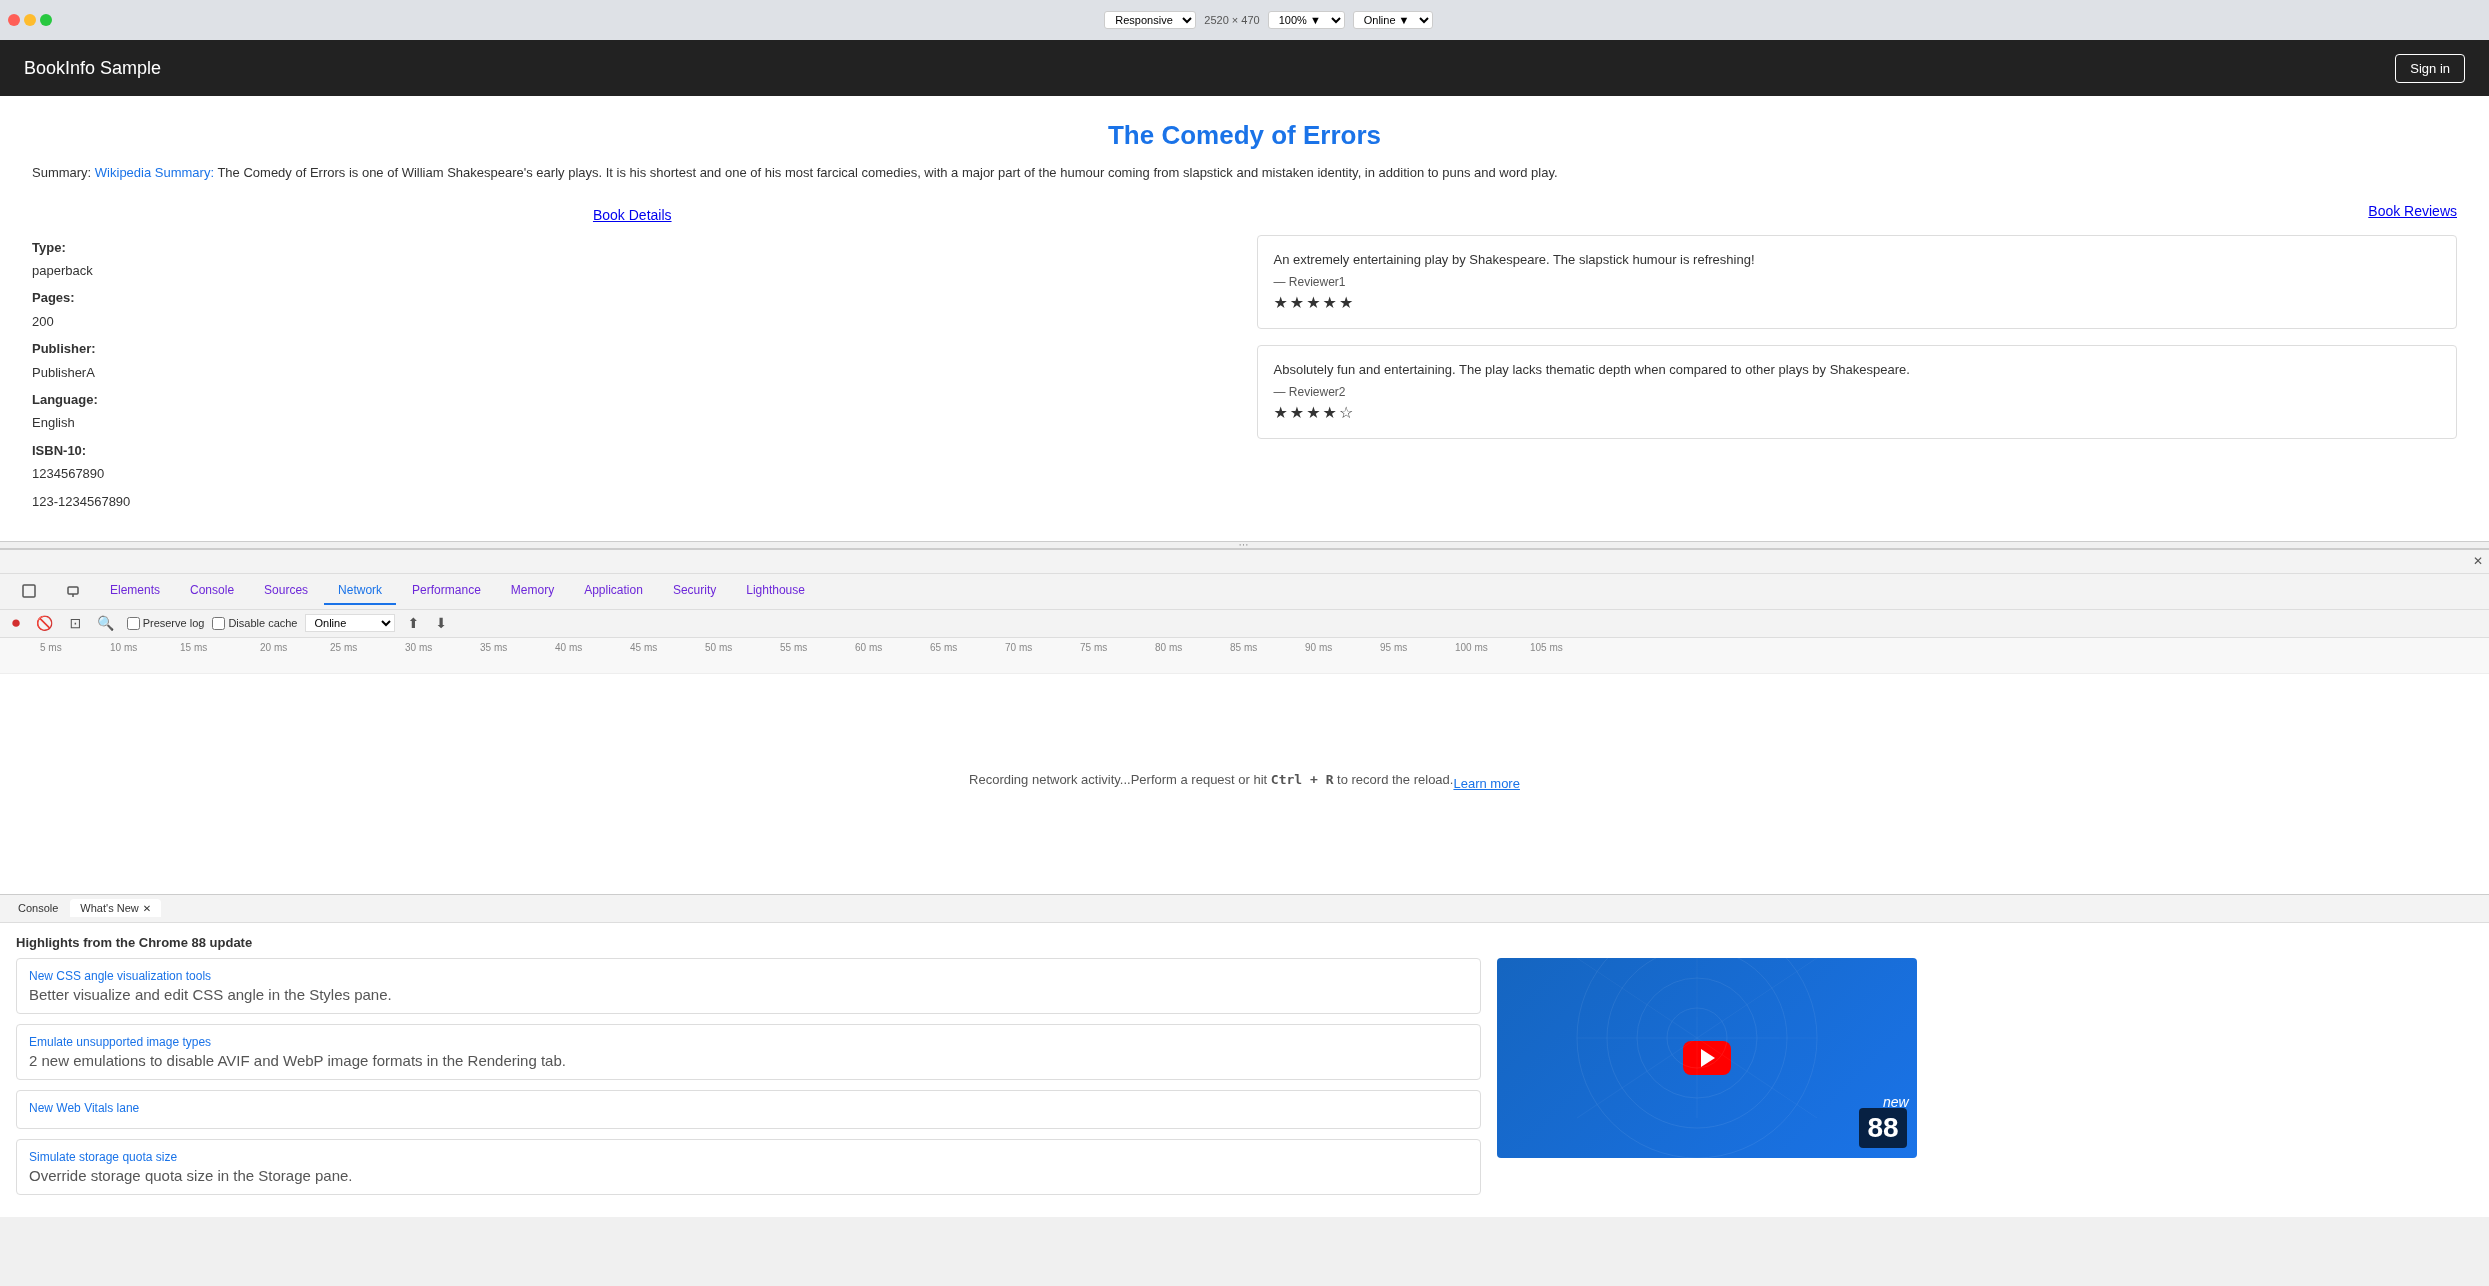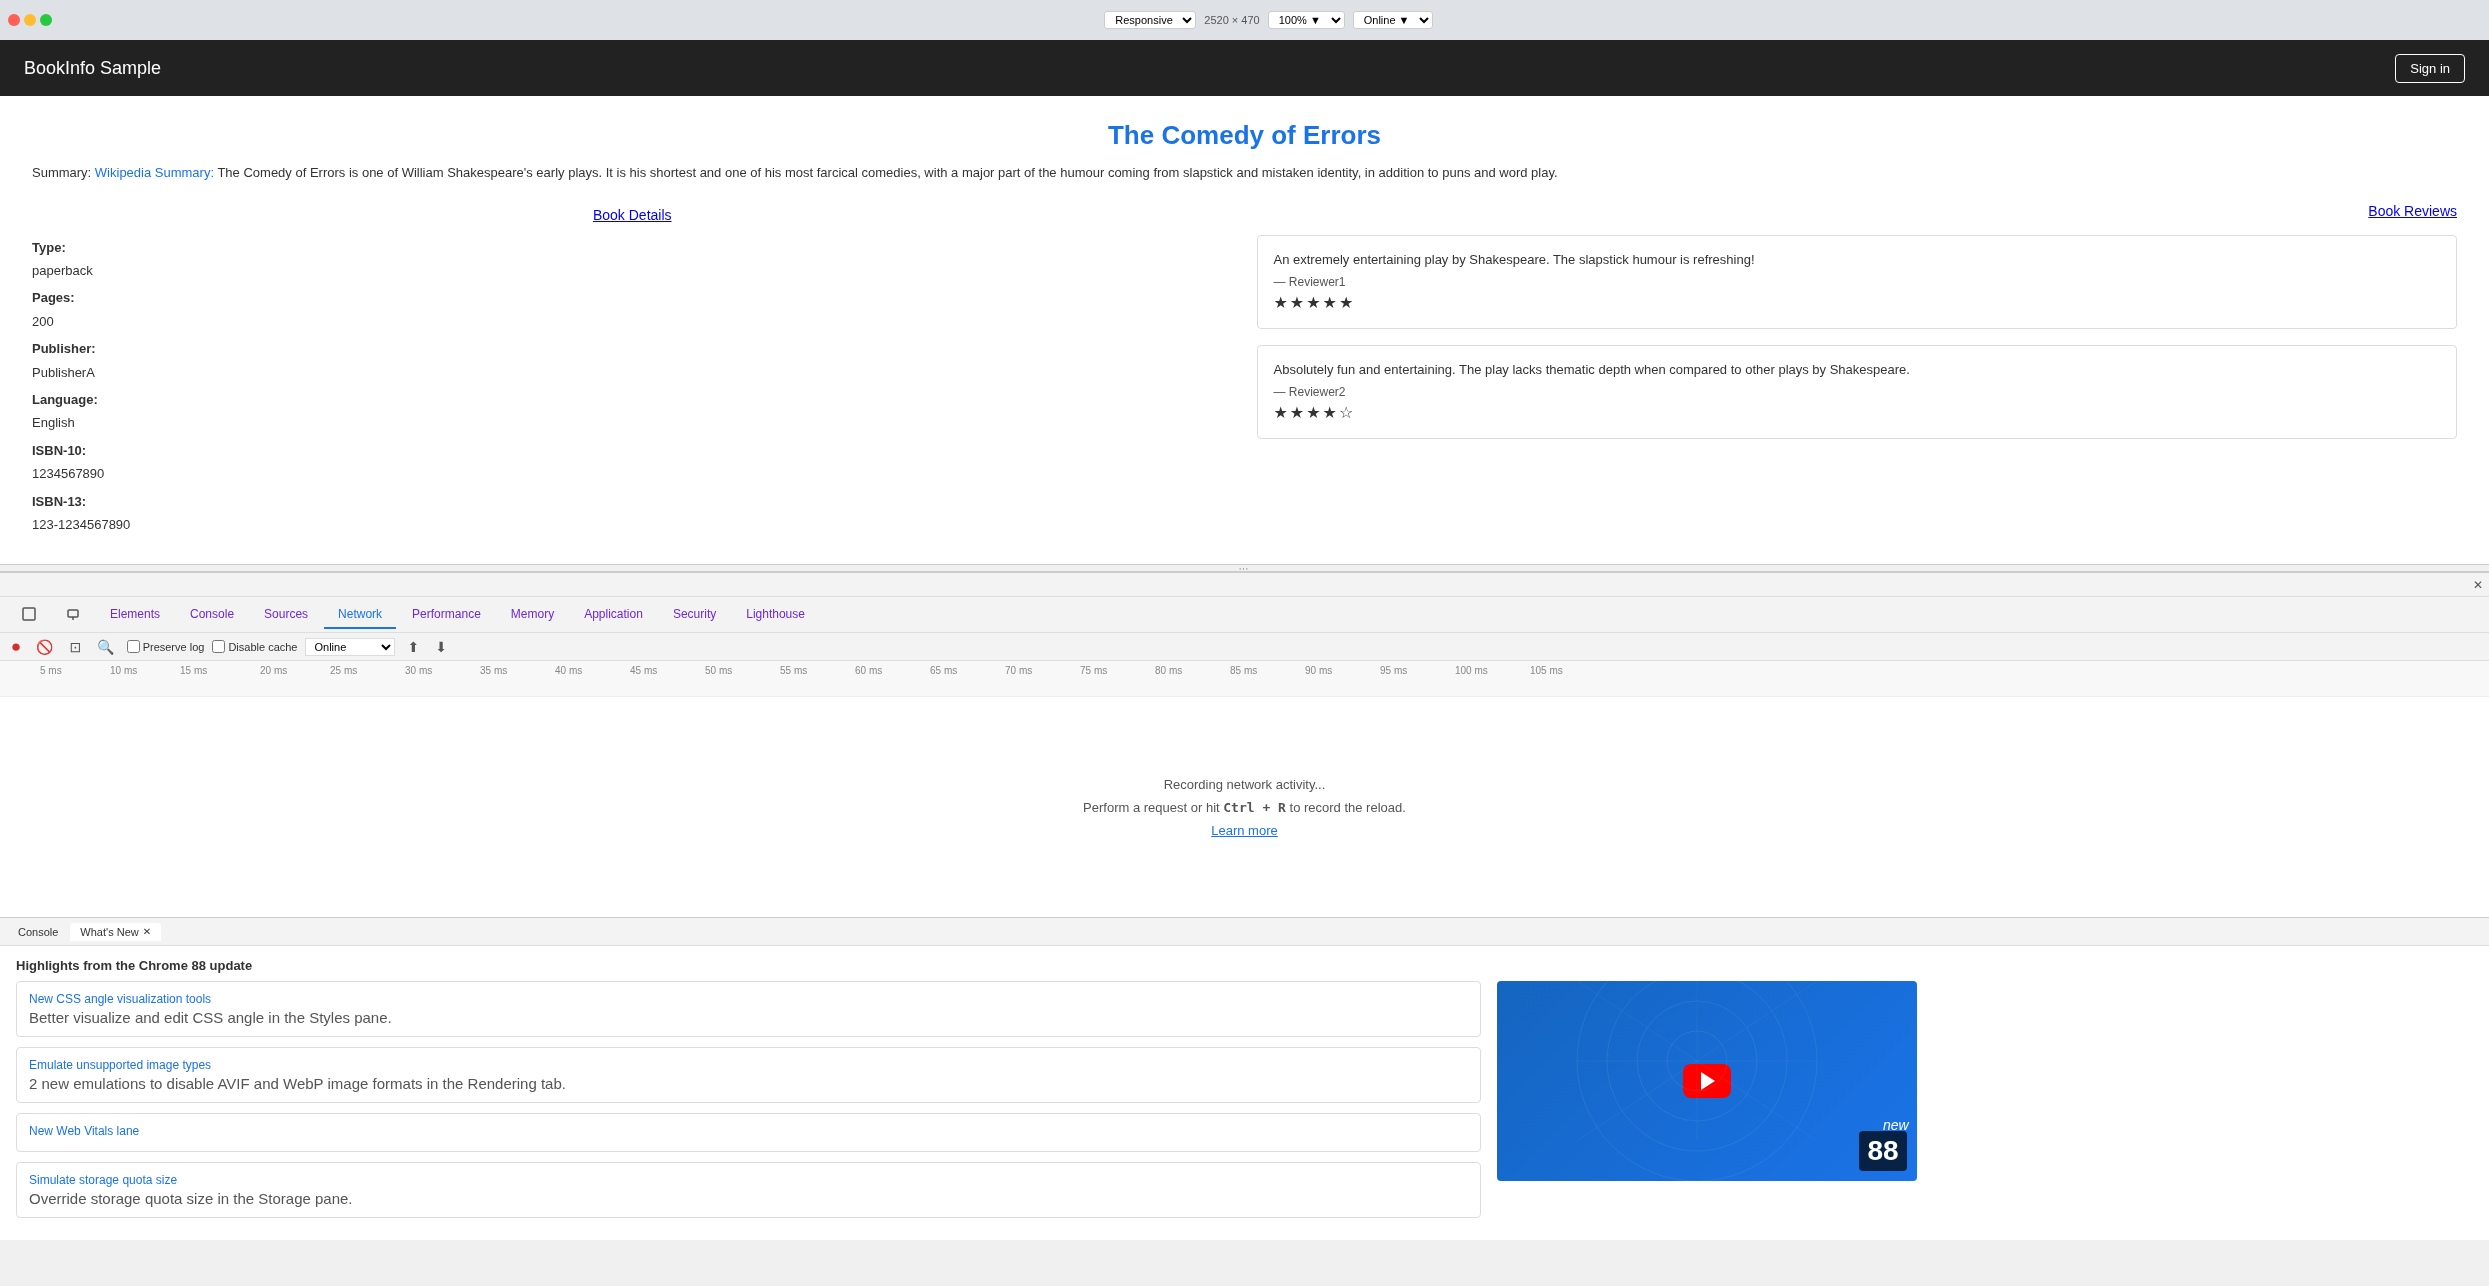--- a/index.html
+++ b/index.html
@@ -44,21 +44,21 @@
     .devtools-tabs { display: flex; align-items: center; border-bottom: 1px solid #ddd; background: #f3f3f3; height: 36px; padding: 0 8px; gap: 2px; }
     .devtools-tab { padding: 6px 14px; font-size: 12px; cursor: pointer; border: none; background: none; color: #6d28d9; border-bottom: 2px solid transparent; }
     .devtools-tab.active { color: #1a73e8; border-bottom: 2px solid #1a73e8; }
     .devtools-toolbar { background: #f3f3f3; border-bottom: 1px solid #ddd; height: 28px; display: flex; align-items: center; padding: 0 8px; gap: 8px; }
     .toolbar-btn { background: none; border: none; cursor: pointer; font-size: 14px; color: #555; padding: 2px 4px; }
     .toolbar-btn.red-dot { color: #d32f2f; font-size: 16px; }
     .checkbox-label { display: flex; align-items: center; gap: 3px; font-size: 11px; color: #333; }
     .online-select { font-size: 11px; border: 1px solid #ddd; background: #fff; padding: 1px 4px; }
     .network-timeline { background: #fff; height: 48px; position: relative; border-bottom: 1px solid #eee; overflow: hidden; }
     .timeline-tick { font-size: 10px; color: #888; position: absolute; top: 4px; }
-    .network-empty { display: flex; flex-direction: column; align-items: center; justify-content: center; padding: 60px 0; background: #fff; min-height: 220px; }
+    .network-empty { display: flex; flex-direction: row; align-items: center; justify-content: center; padding: 60px 0; background: #fff; min-height: 220px; }
     .recording-text { font-size: 13px; color: #555; margin-bottom: 8px; }
     .recording-hint { font-size: 13px; color: #555; margin-bottom: 8px; }
     .recording-hint kbd { font-weight: bold; }
     .learn-more-link { color: #1a73e8; font-size: 13px; cursor: pointer; text-decoration: underline; }
 
     
     .bottom-panel { background: #f3f3f3; border-top: 1px solid #ccc; }
     .bottom-panel-tabs { display: flex; align-items: center; border-bottom: 1px solid #ddd; height: 28px; padding: 0 8px; gap: 2px; }
     .bottom-tab { padding: 3px 10px; font-size: 11px; cursor: pointer; border: none; background: none; color: #333; display: flex; align-items: center; gap: 4px; }
     .bottom-tab.active { background: #fff; border-radius: 4px 4px 0 0; }
@@ -133,21 +133,20 @@
           <dt>Type:</dt>
           <dd>paperback</dd>
           <dt>Pages:</dt>
           <dd>200</dd>
           <dt>Publisher:</dt>
           <dd>PublisherA</dd>
           <dt>Language:</dt>
           <dd>English</dd>
           <dt>ISBN-10:</dt>
           <dd>1234567890</dd>
-          <dt>ISBN-13:</dt>
           <dd>123-1234567890</dd>
         </dl>
       </div>
 
       <div class="book-reviews">
         <div class="book-reviews-title">
           <a href="#">Book Reviews</a>
         </div>
         <div class="review-card">
           <p class="review-text">An extremely entertaining play by Shakespeare. The slapstick humour is refreshing!</p>

